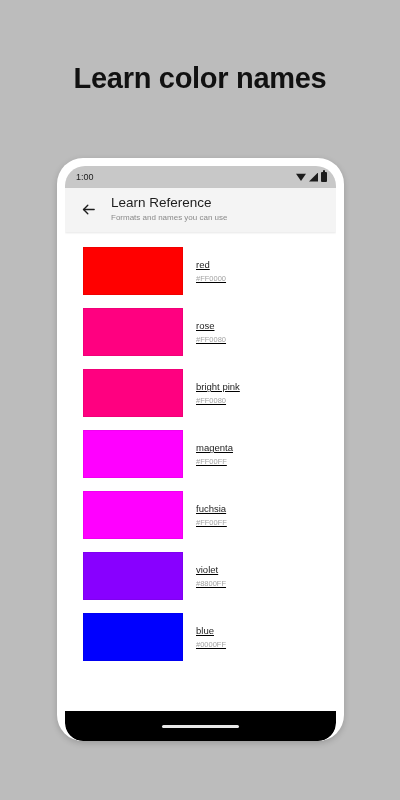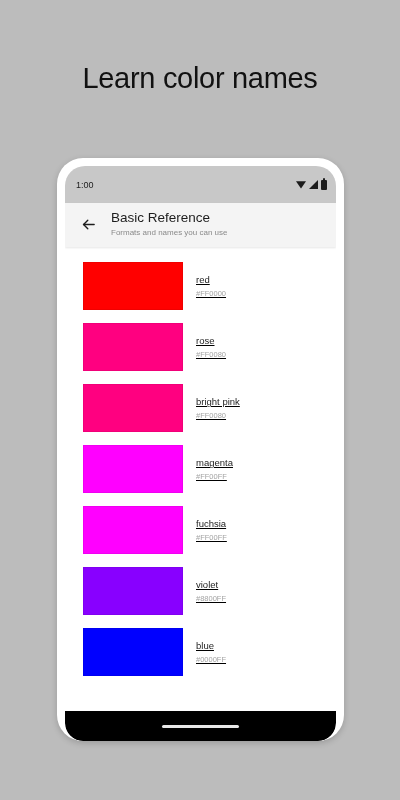--- a/index.html
+++ b/index.html
@@ -8,21 +8,21 @@
     background:#bcbcbc;
     font-family:"Liberation Sans", sans-serif;
     overflow:hidden;
   }
 
   .page-title {
     position:absolute;
     top:62px; left:0; right:0;
     text-align:center;
     font-size:29px;
-    font-weight:normal;
+    font-weight:bold;
     color:#111111;
     letter-spacing:-0.3px;
   }
 
   
   .phone-frame {
     position:absolute;
     left:57px; top:158px;
     width:287px; height:583px;
     background:#ffffff;
@@ -35,21 +35,21 @@
     width:100%; height:100%;
     background:#ffffff;
     border-radius:20px 20px 18px 18px;
     overflow:hidden;
     display:flex;
     flex-direction:column;
   }
 
   
   .status-bar {
-    height:37px;
+    height:22px;
     background:#c8c8c8;
     display:flex;
     align-items:center;
     justify-content:space-between;
     padding:0 9px 0 11px;
     flex:0 0 auto;
   }
   .status-time { font-size:9px; color:#1c1c1c; }
   .status-icons { display:flex; align-items:center; gap:3px; }
   .ico-wifi {
@@ -187,21 +187,21 @@
     </div>
 
     <div class="app-bar">
       <div class="back-btn">
         <svg width="17" height="17" viewBox="0 0 24 24" fill="none" stroke="#1d1d1d" stroke-width="1.9" stroke-linecap="round" stroke-linejoin="round">
           <line x1="20" y1="12" x2="5" y2="12"></line>
           <polyline points="11,18 5,12 11,6"></polyline>
         </svg>
       </div>
       <div class="app-bar-text">
-        <div class="app-bar-title">Basic Reference</div>
+        <div class="app-bar-title">Learn Reference</div>
         <div class="app-bar-sub">Formats and names you can use</div>
       </div>
     </div>
 
     <div class="content">
       <div class="color-list" id="color-list">
           <div class="color-row">
             <div class="swatch" style="background: rgb(255, 0, 0);"></div>
             <div class="swatch-meta">
               <div class="swatch-name">red</div>

